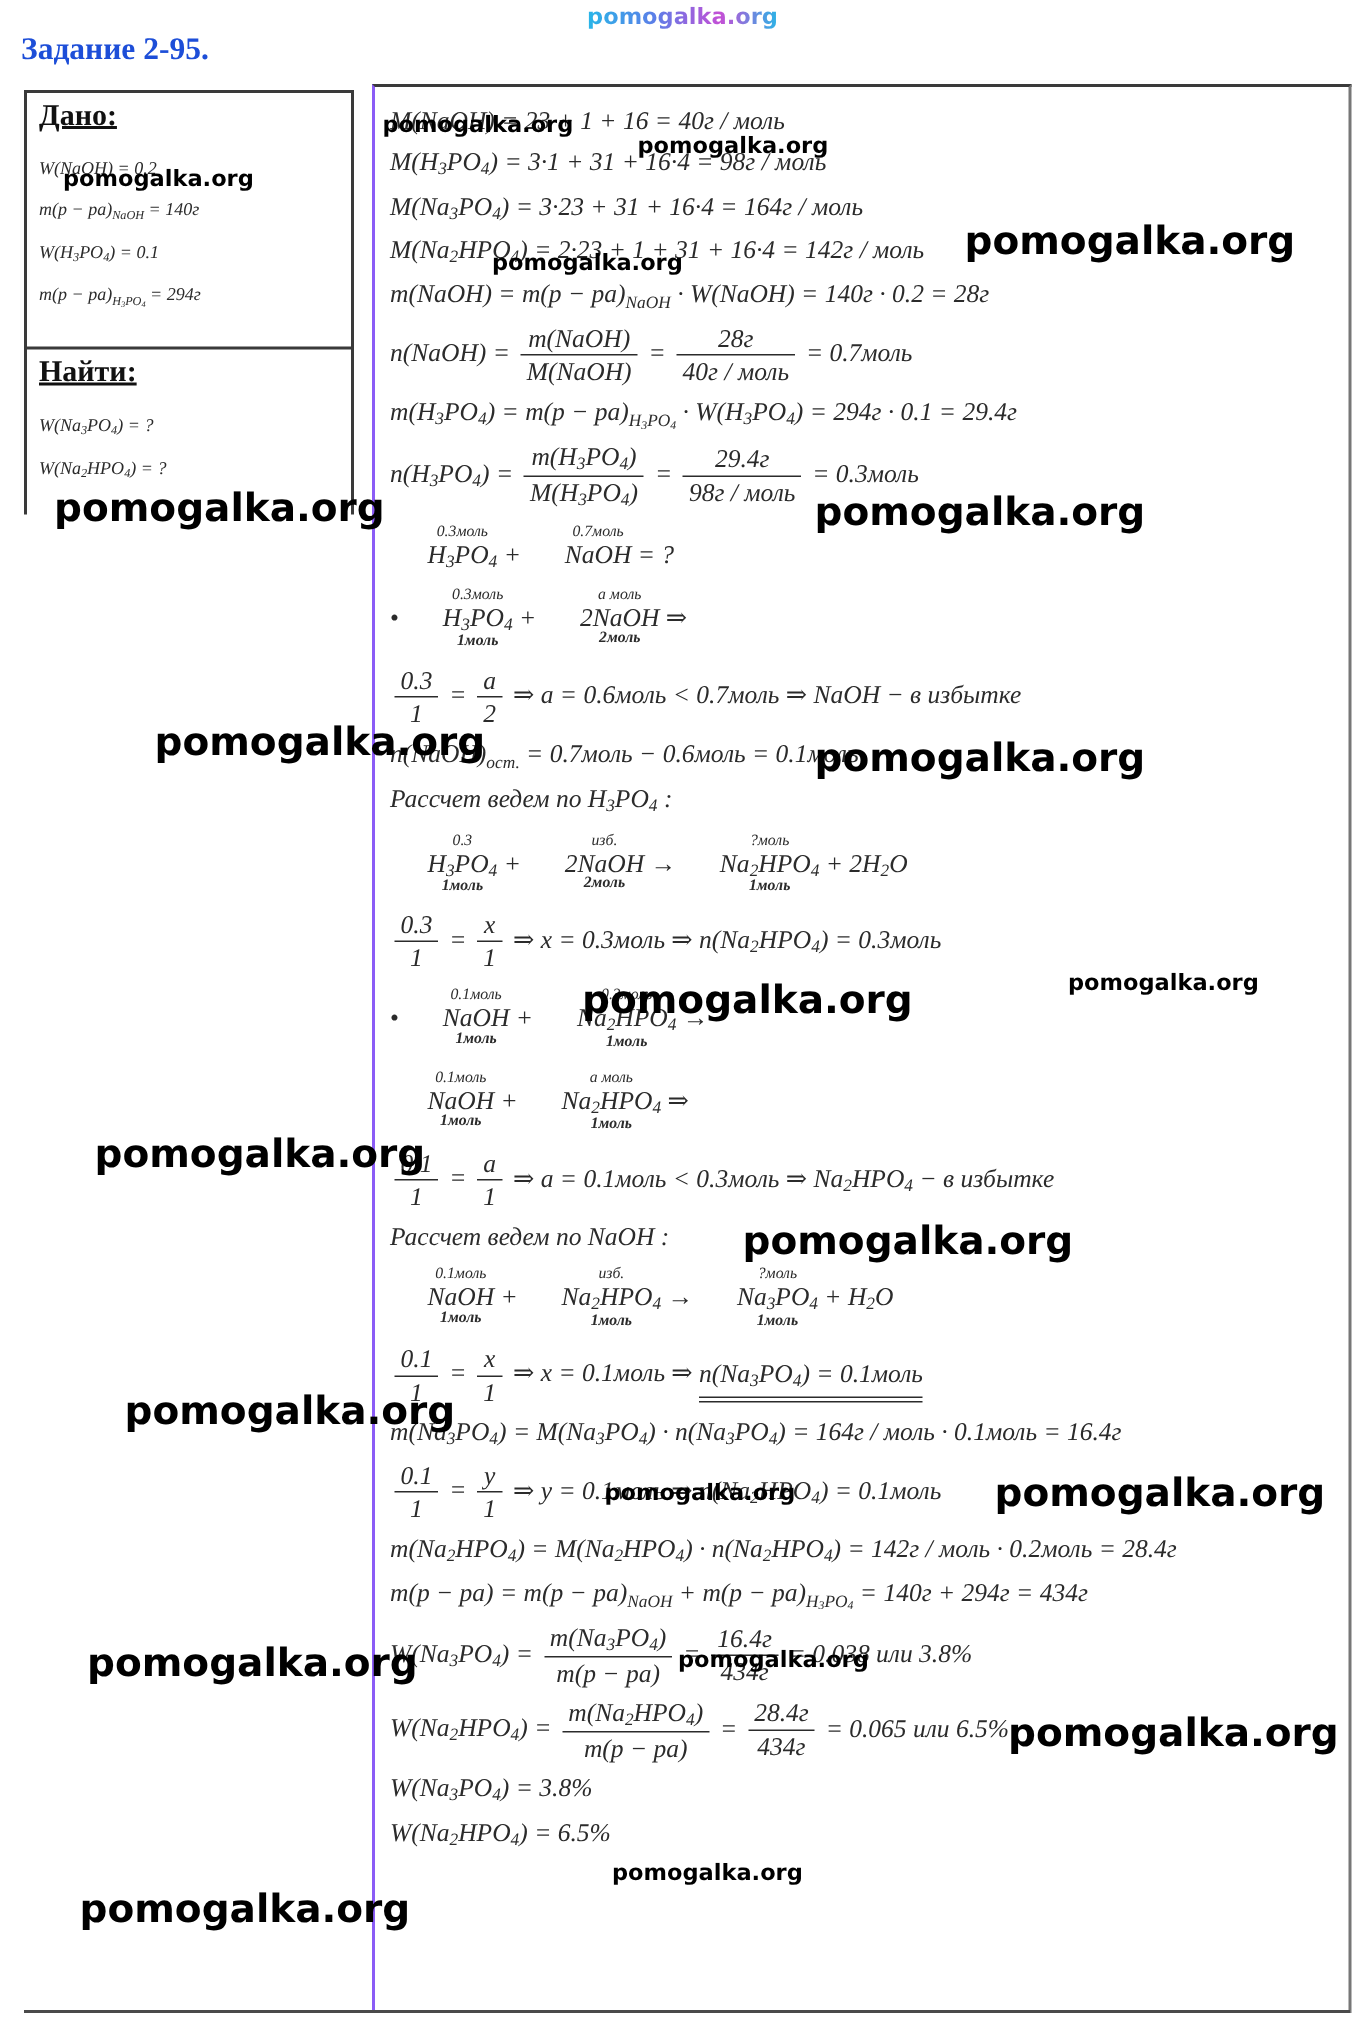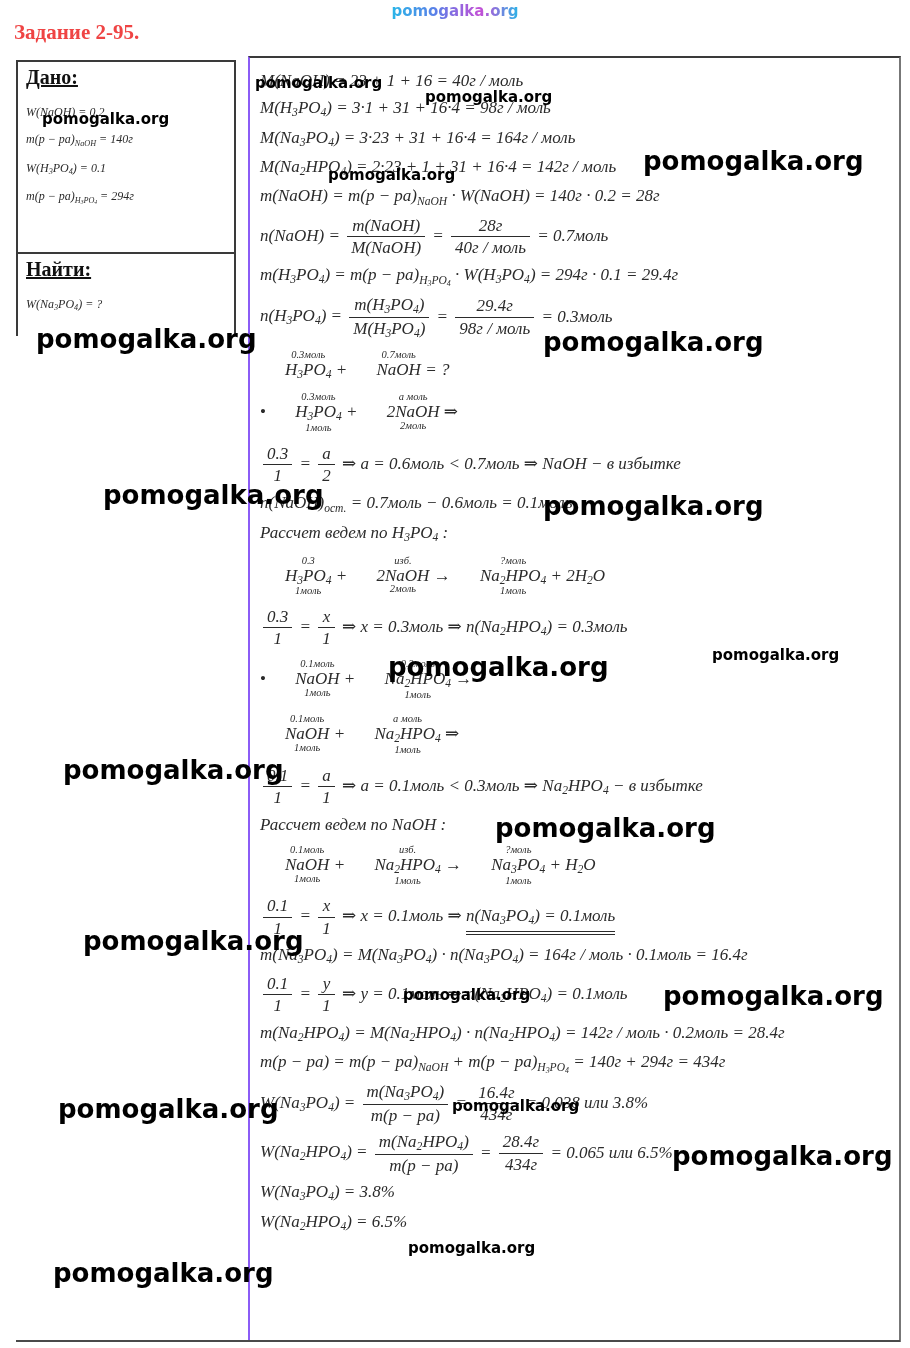--- a/index.html
+++ b/index.html
@@ -12,49 +12,49 @@
     color:#2b2b2b;
   }
   
   .bottom-rule{position:absolute;left:16px;right:10px;bottom:6px;height:2px;background:#4a4a4a;}
   .solution-col{
     position:absolute;left:248px;top:56px;width:633px;min-height:1272px;
     border-top:2px solid #3a3a3a;border-left:2px solid #8b5cf6;border-right:2px solid #777;
     padding:6px 6px 6px 10px;
   }
   
-  .doc-title{position:absolute;left:14px;top:20px;font-size:21px;font-weight:bold;color:#ef4444;}
+  .doc-title{position:absolute;left:14px;top:20px;font-size:21px;font-weight:bold;color:#1d4ed8;}
   
   .given-box{
     position:absolute;left:16px;top:60px;width:216px;
     border:2px solid #3a3a3a;border-bottom:none;
   }
   .box-heading{
     font-size:20px;font-weight:bold;color:#111;
     text-decoration:underline;
     padding:4px 8px 2px 8px;
   }
-  .box-heading.find{border-top:2px solid #3a3a3a;margin-top:24px;}
+  .box-heading.find{border-top:2px solid #3a3a3a;margin-top:2px;}
   .given-lines{padding:2px 6px 10px 8px;}
   .given-lines .math-line{font-size:12px;margin:12px 0;}
   
   .math-line{margin:6px 0;font-size:17px;line-height:1.25;color:#2b2b2b;white-space:nowrap;}
   .math-line.pt{padding-top:13px;}
   .math-line.pb{padding-bottom:13px;}
   .mi{font-style:italic;}
   .mr{font-style:normal;}
   .mb{font-style:normal;font-weight:bold;font-size:20px;color:#111;}
   .ms{font-style:italic;font-size:0.68em;vertical-align:-0.35em;}
   .sb{font-size:0.68em;vertical-align:-0.25em;}
   .frac{display:inline-block;text-align:center;vertical-align:middle;margin:0 3px;}
   .frac .num{display:block;padding:0 4px 1px 4px;border-bottom:1.5px solid #2b2b2b;line-height:1.15;}
   .frac .den{display:block;padding:1px 4px 0 4px;line-height:1.15;}
   .lbl{display:inline-block;position:relative;text-align:center;margin-left:25px;}
   .lbl .lt{position:absolute;left:50%;transform:translateX(-50%);top:-0.85em;font-size:10.5px;font-style:italic;line-height:1;white-space:nowrap;color:#2b2b2b;}
-  .lbl .lb{position:absolute;left:50%;transform:translateX(-50%);bottom:-0.85em;font-size:10.5px;font-style:italic;line-height:1;white-space:nowrap;color:#2b2b2b;}
+  .lbl .lb{position:absolute;left:50%;transform:translateX(-50%);bottom:-0.85em;font-size:10.5px;font-style:italic;line-height:1;white-space:nowrap;color:#2b2b2b;font-weight:bold;}
   .du{display:inline-block;border-bottom:4px double #2b2b2b;padding-bottom:2px;}
   
   .wm{
     position:absolute;z-index:6;
     font-family:"DejaVu Sans","Liberation Sans",sans-serif;
     font-weight:bold;color:#000;white-space:nowrap;
   }
   .wm-sm{font-size:15px;}
   .wm-lg{font-size:26px;}
   .wm-logo{
@@ -80,20 +80,21 @@
     <div class="box-heading">Дано:</div>
     <div class="given-lines">
         <div class="math-line"><span class="mi">W(NaOH) = 0.2</span></div>
         <div class="math-line"><span class="mi">m(p − pa)</span><span class="ms">NaOH</span><span class="mi"> = 140г</span></div>
         <div class="math-line"><span class="mi">W(H<span class="sb">3</span>PO<span class="sb">4</span>) = 0.1</span></div>
         <div class="math-line"><span class="mi">m(p − pa)</span><span class="ms">H<span class="sb">3</span>PO<span class="sb">4</span></span><span class="mi"> = 294г</span></div>
       </div>
     <div class="box-heading find">Найти:</div>
     <div class="given-lines">
         <div class="math-line"><span class="mi">W(Na<span class="sb">3</span>PO<span class="sb">4</span>) = ?</span></div>
+        <div class="math-line"><span class="mi">W(Na<span class="sb">2</span>HPO<span class="sb">4</span>) = ?</span></div>
       </div>
   </div>
 
   <div class="solution-col">
       <div class="math-line"><span class="mi">M(NaOH) = 23 + 1 + 16 = 40г / моль</span></div>
       <div class="math-line"><span class="mi">M(H<span class="sb">3</span>PO<span class="sb">4</span>) = 3·1 + 31 + 16·4 = 98г / моль</span></div>
       <div class="math-line"><span class="mi">M(Na<span class="sb">3</span>PO<span class="sb">4</span>) = 3·23 + 31 + 16·4 = 164г / моль</span></div>
       <div class="math-line"><span class="mi">M(Na<span class="sb">2</span>HPO<span class="sb">4</span>) = 2·23 + 1 + 31 + 16·4 = 142г / моль</span></div>
       <div class="math-line"><span class="mi">m(NaOH) = m(p − pa)</span><span class="ms">NaOH</span><span class="mi"> · W(NaOH) = 140г · 0.2 = 28г</span></div>
       <div class="math-line"><span class="mi">n(NaOH) = </span><span class="frac"><span class="num"><span class="mi">m(NaOH)</span></span><span class="den"><span class="mi">M(NaOH)</span></span></span><span class="mi"> = </span><span class="frac"><span class="num"><span class="mi">28г</span></span><span class="den"><span class="mi">40г / моль</span></span></span><span class="mi"> = 0.7моль</span></div>

